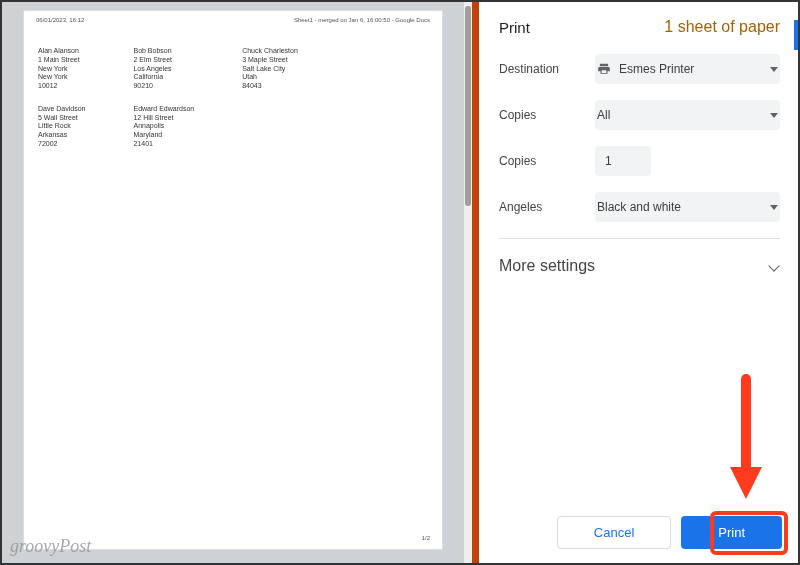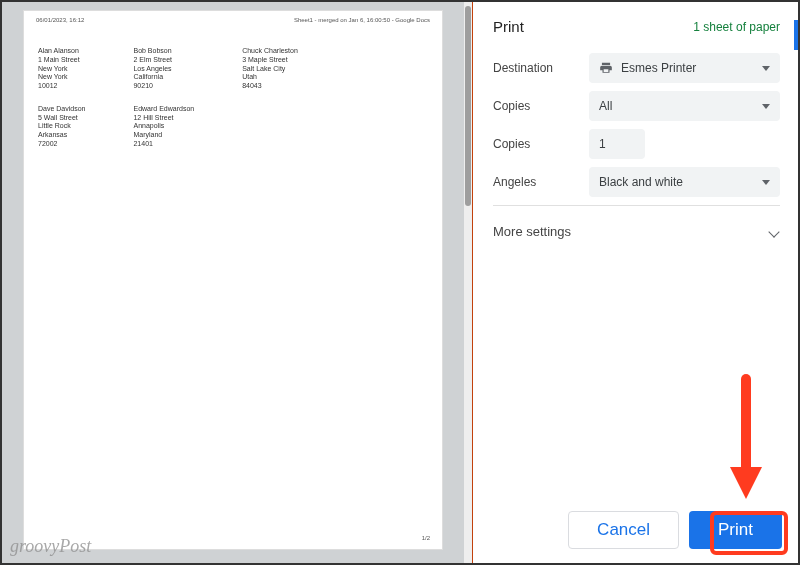--- a/index.html
+++ b/index.html
@@ -7,37 +7,37 @@
   .container { display: flex; width: 100%; height: 100%; background: #cfd2d4; }
   .preview-pane { flex: 1; padding: 8px 10px; display: flex; justify-content: center; }
   .page { background: #fff; width: 420px; height: 540px; border: 1px solid #ddd; position: relative; font-size: 7px; color: #333; }
   .page-header { display: flex; justify-content: space-between; padding: 6px 12px; font-size: 6px; color: #555; }
   .addresses { display: flex; gap: 48px; padding: 18px 14px; }
   .addr-col { display: flex; flex-direction: column; gap: 14px; }
   .addr div { line-height: 1.25; }
   .page-num { position: absolute; bottom: 8px; right: 12px; font-size: 6px; color: #555; }
   .vscroll { width: 8px; background: #eee; position: relative; }
   .vscroll .thumb { position: absolute; top: 4px; left: 1px; width: 6px; height: 200px; background: #9e9e9e; border-radius: 3px; }
-  .sidebar { width: 326px; background: #fff; border-left: 1px solid #c2410c; display: flex; flex-direction: column; position: relative; }
+  .sidebar { width: 326px; background: #fff; border-left: 7px solid #c2410c; display: flex; flex-direction: column; position: relative; }
   .sidebar-inner { padding: 16px 18px 0 20px; }
   .hdr { display: flex; justify-content: space-between; align-items: center; margin-bottom: 18px; }
   .hdr h2 { font-size: 15px; font-weight: 400; color: #222; }
-  .sheet-count { font-size: 12px; color: #15803d; }
-  .row { display: flex; align-items: center; margin-bottom: 8px; }
+  .sheet-count { font-size: 16px; color: #a16207; }
+  .row { display: flex; align-items: center; margin-bottom: 16px; }
   .row .lbl { width: 96px; font-size: 12px; color: #444; }
   .row .ctrl { flex: 1; }
-  .select { background: #f1f3f4; border-radius: 4px; padding: 8px 10px; display: flex; align-items: center; justify-content: space-between; font-size: 12px; color: #3c4043; cursor: pointer; text-align: right; }
+  .select { background: #f1f3f4; border-radius: 4px; padding: 8px 2px; display: flex; align-items: center; justify-content: space-between; font-size: 12px; color: #3c4043; cursor: pointer; text-align: right; }
   .select .left { display: flex; align-items: center; gap: 8px; }
   .caret { width: 0; height: 0; border-left: 4px solid transparent; border-right: 4px solid transparent; border-top: 5px solid #5f6368; }
   .expand-caret { width: 8px; height: 8px; border-right: 1.5px solid #5f6368; border-bottom: 1.5px solid #5f6368; transform: rotate(45deg); margin-right: 2px; }
   .copies-input { background: #f1f3f4; border: none; border-radius: 4px; padding: 8px 10px; font-size: 12px; width: 56px; color: #3c4043; }
   .divider { border: none; border-top: 1px solid #e0e0e0; margin: 6px 0 14px; }
-  .more-row { display: flex; justify-content: space-between; align-items: center; font-size: 13px; color: #444; cursor: pointer; padding: 4px 0; }
+  .more-row { display: flex; justify-content: space-between; align-items: center; font-size: 16px; color: #444; cursor: pointer; padding: 4px 0; }
   .footer { position: absolute; bottom: 14px; right: 16px; display: flex; gap: 10px; }
-  .btn { font-size: 17px; padding: 8px 28px; border-radius: 4px; cursor: pointer; border: 1px solid transparent; }
+  .btn { font-size: 13px; padding: 8px 36px; border-radius: 4px; cursor: pointer; border: 1px solid transparent; }
   .btn-cancel { background: #fff; color: #1a73e8; border: 1px solid #dadce0; }
   .btn-print { background: #1a73e8; color: #fff; }
   .blue-edge { position: absolute; right: 0; top: 18px; width: 4px; height: 30px; background: #1a73e8; }
   .highlight-box { position: absolute; border: 4px solid #ff3b1f; border-radius: 6px; pointer-events: none; }
   .hb-print { bottom: 8px; right: 10px; width: 78px; height: 44px; }
   .arrow { position: absolute; right: 32px; bottom: 62px; pointer-events: none; }
   .watermark { position: absolute; left: 8px; bottom: 6px; font-size: 18px; color: rgba(140,140,140,0.75); font-style: italic; font-family: Liberation Serif, serif; pointer-events: none; }
   .printer-icon { width: 14px; height: 14px; }
 </style>
 </head>

